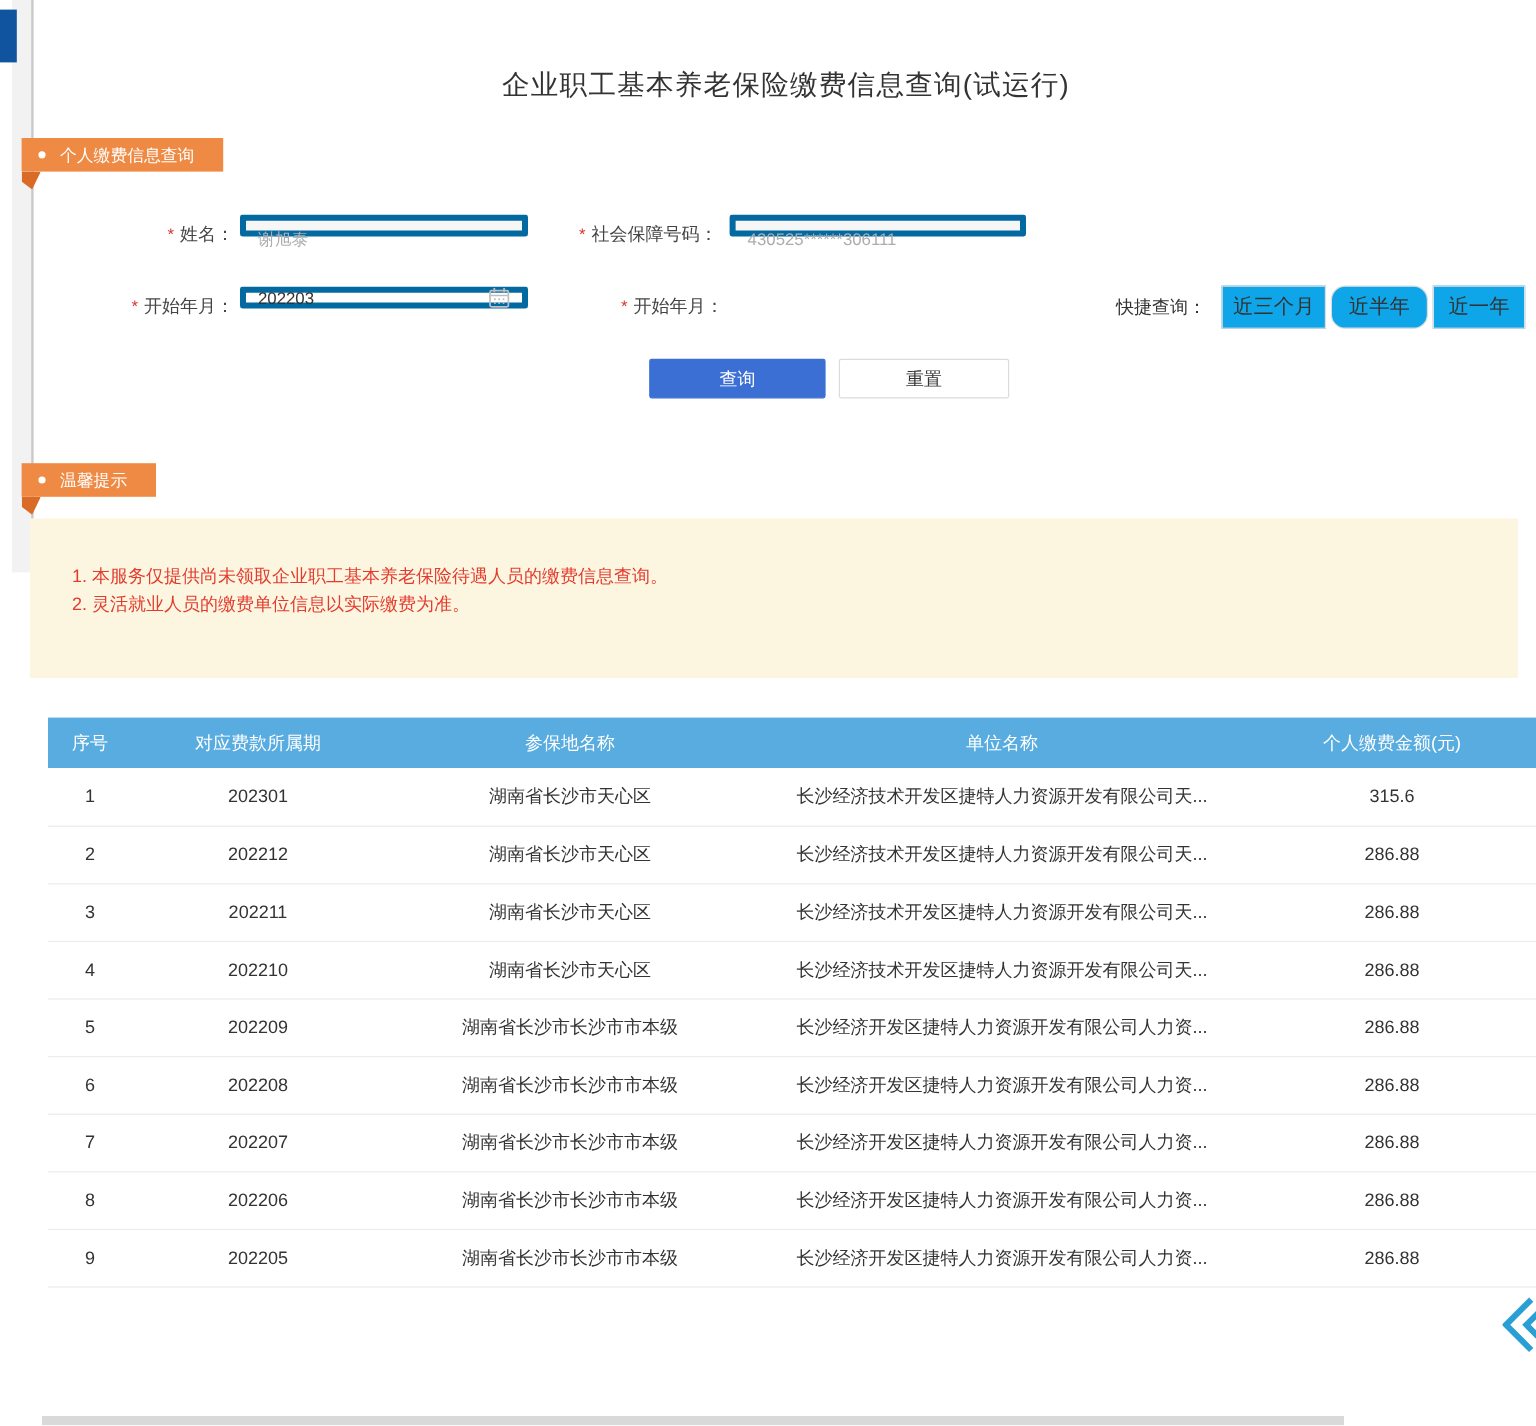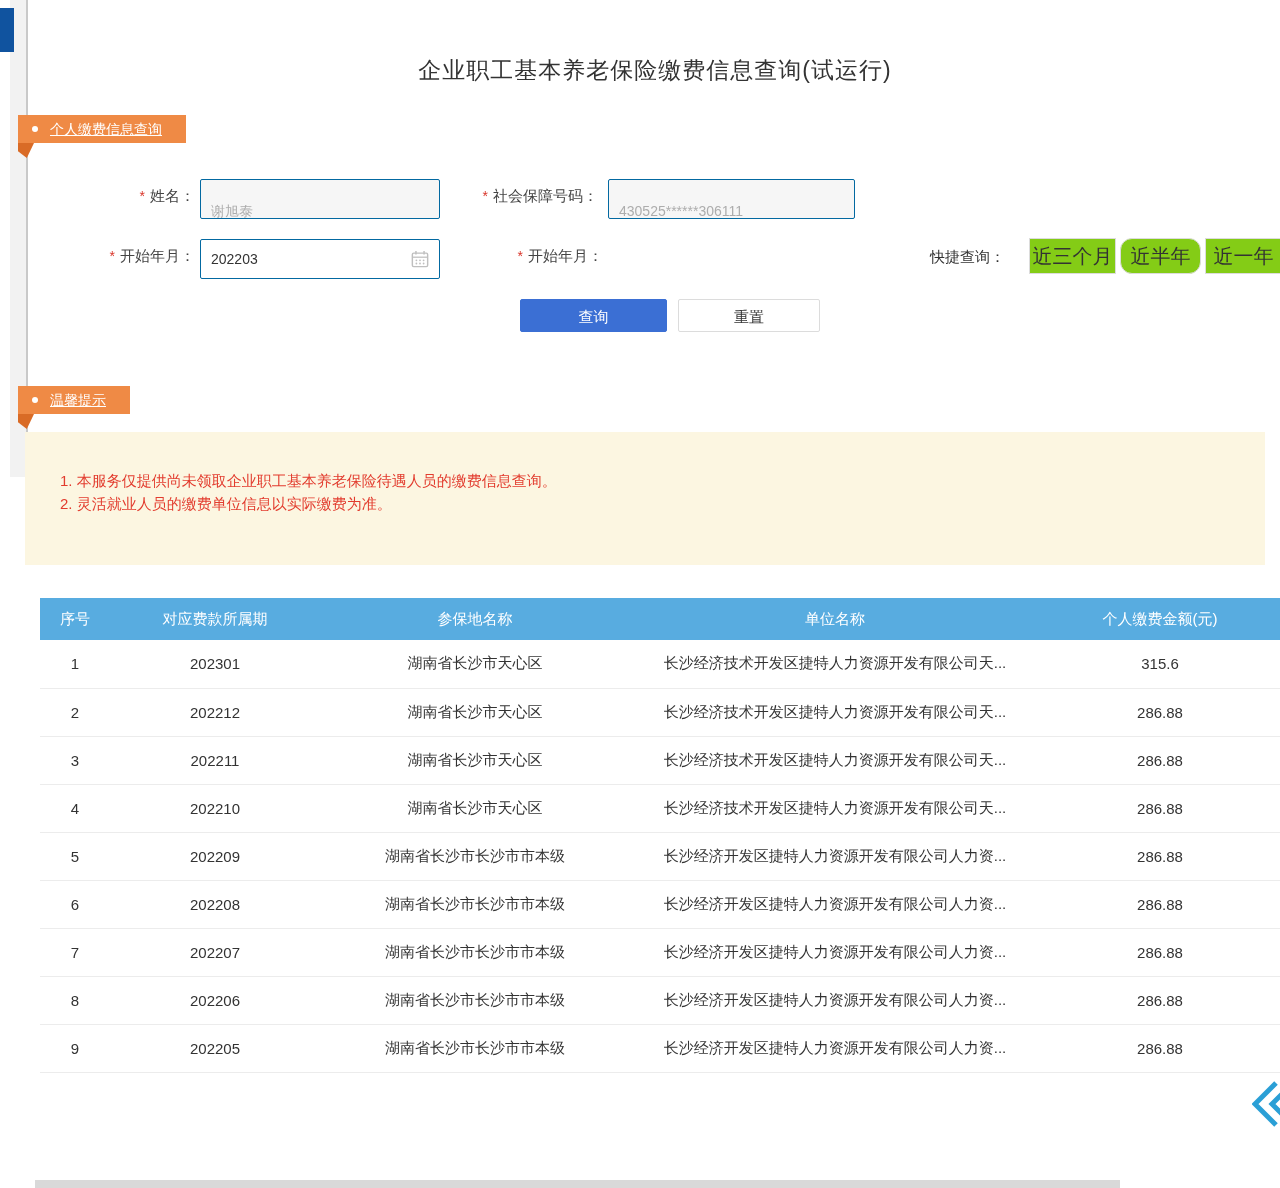--- a/index.html
+++ b/index.html
@@ -11,47 +11,47 @@
   .rail-strip { position:absolute; left:10px; top:0; width:16px; height:477px; background:#f2f2f2; }
   .rail-border { position:absolute; left:26px; top:0; width:2px; height:477px; background:#c9c9c9; }
   .sidebar-tab { position:absolute; left:0; top:8px; width:14px; height:44px; background:#10539f; }
 
   
   .page-title { position:absolute; left:30px; top:55px; width:1250px; text-align:center;
     font-size:23px; font-weight:500; color:#333; letter-spacing:1px; }
 
   
   .ribbon { position:absolute; left:18px; height:28px; background:#ef8a45; color:#fff;
-    font-size:14px; line-height:28px; padding:0 24px 4px 32px; white-space:nowrap;text-decoration:underline; }
+    font-size:14px; line-height:28px; padding:0 24px 4px 32px; white-space:nowrap; }
   .ribbon .dot { position:absolute; left:14px; top:11px; width:6px; height:6px; border-radius:50%; background:#fff; }
   .ribbon .fold { position:absolute; left:0; top:28px; width:16px; height:15px; background:#d96b26;
     clip-path:polygon(0 0, 100% 0, 55% 100%, 0 55%); }
   .ribbon-query { top:115px; }
   .ribbon-tips  { top:386px; }
 
   
   .field-label { position:absolute; height:33px; line-height:33px; text-align:right;
     font-size:15px; color:#444; white-space:nowrap; }
   .req { color:#d9352a; margin-right:5px; font-size:14px; }
-  .text-input { position:absolute; height:40px; border:1px solid #0369a1; border-radius:2px;
-    background:#fff; font-size:14px; color:#333; line-height:31px; padding:16px 10px; }
+  .text-input { position:absolute; height:18px; border:5px solid #0369a1; border-radius:2px;
+    background:#fff; font-size:14px; color:#333; line-height:31px; padding:0 10px; }
   .text-input.disabled { background:#f6f6f6; color:#adadad; }
   .date-input { display:flex; align-items:center; justify-content:space-between; }
   .cal-icon { width:18px; height:18px; flex:0 0 auto; }
 
   .quick-label { position:absolute; left:930px; top:239px; height:35px; line-height:35px;
     font-size:15px; color:#333; }
   .quick-btn { position:absolute; top:238px; height:36px; line-height:34px; text-align:center;
-    background:#84cc16; border:1px solid #dcdcdc; font-size:20px; color:#333; cursor:pointer;margin-left:11px; }
+    background:#0ea5e9; border:1px solid #dcdcdc; font-size:17px; color:#333; cursor:pointer; }
   .qb1 { left:1018px; width:87px; }
   .qb2 { left:1109px; width:81px;border-radius:12px; }
   .qb3 { left:1194px; width:77px; }
 
   .btn { position:absolute; top:299px; height:33px; line-height:33px; text-align:center;
-    font-size:15px; border-radius:2px; cursor:pointer; }
+    font-size:15px; border-radius:2px; cursor:pointer;margin-left:21px; }
   .btn-query { left:520px; width:147px; background:#3b6fd4; color:#fff; border:1px solid #3b6fd4; }
   .btn-reset { left:678px; width:142px; background:#fff; color:#333; border:1px solid #dcdcdc; }
 
   
   .tips-box { position:absolute; left:25px; top:432px; width:1240px; height:133px;
     background:#fcf6e1; padding:37px 20px 0 35px; }
   .tip-line { font-size:15px; line-height:23px; color:#e23c2e; }
 
   
   .pay-table { position:absolute; left:40px; top:598px; width:1240px; border-collapse:collapse; table-layout:fixed; }

